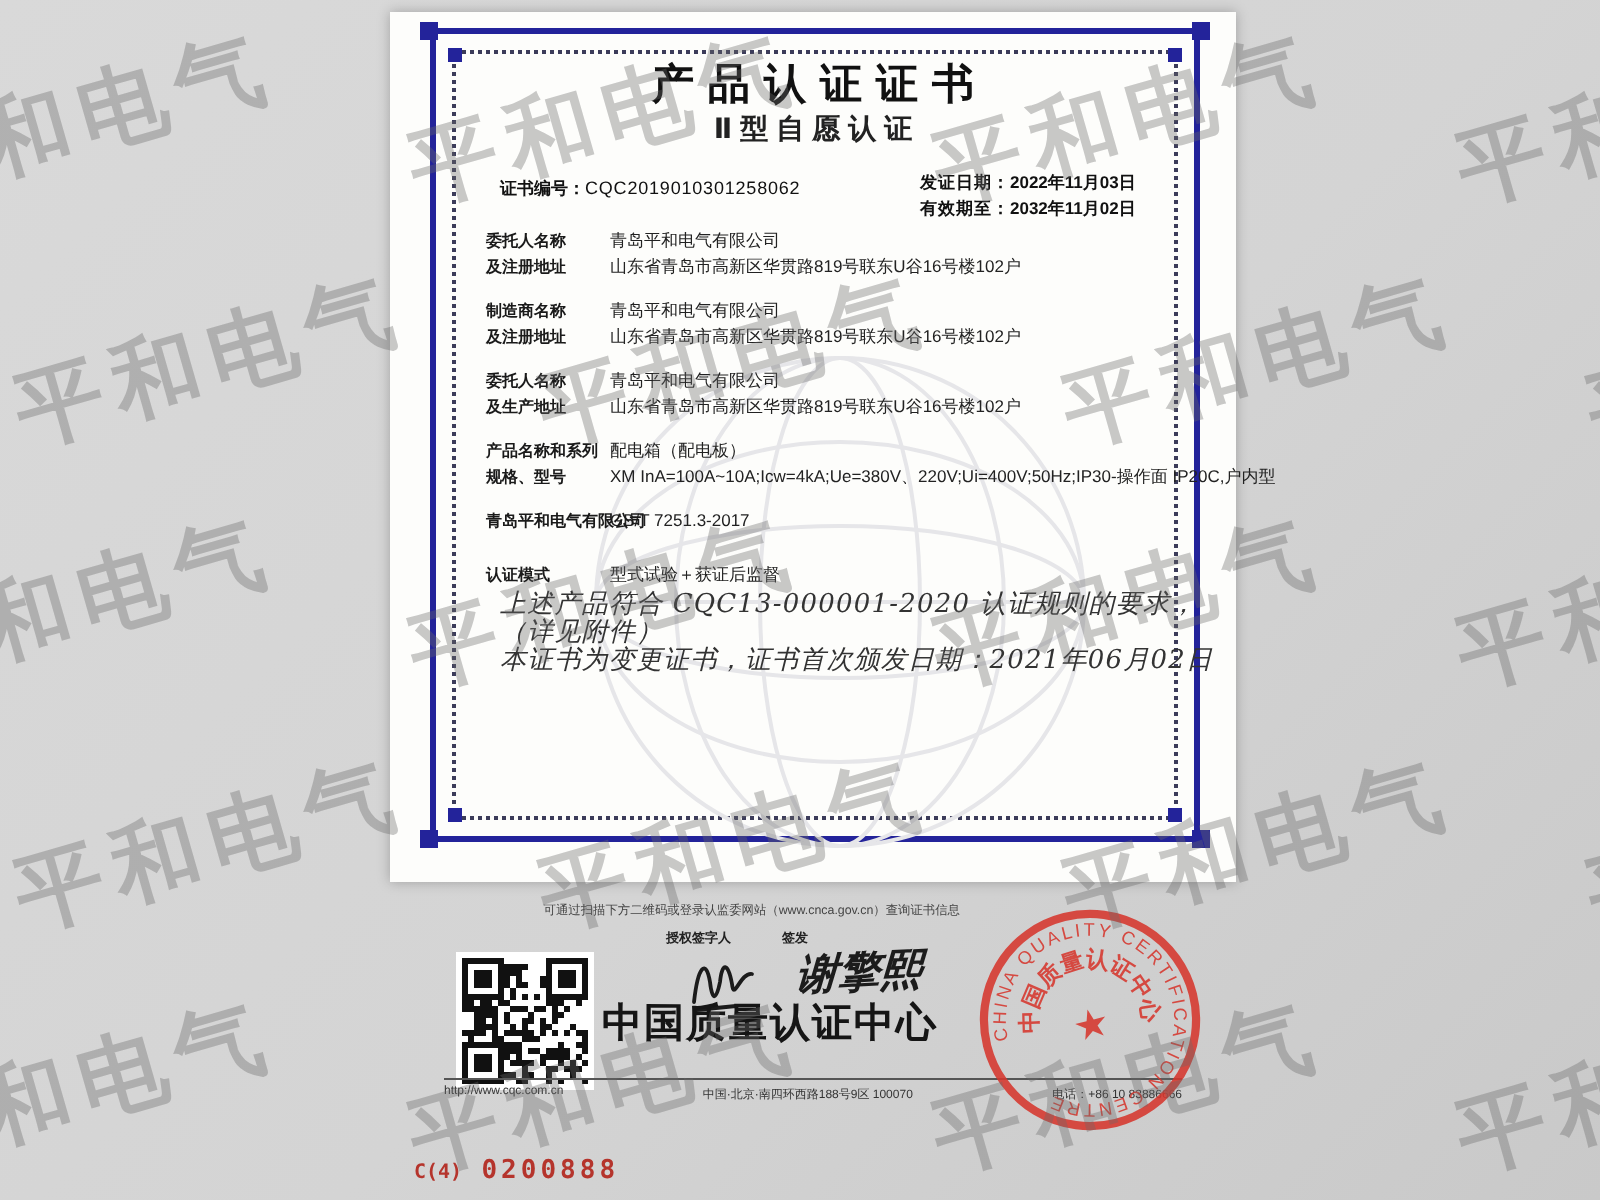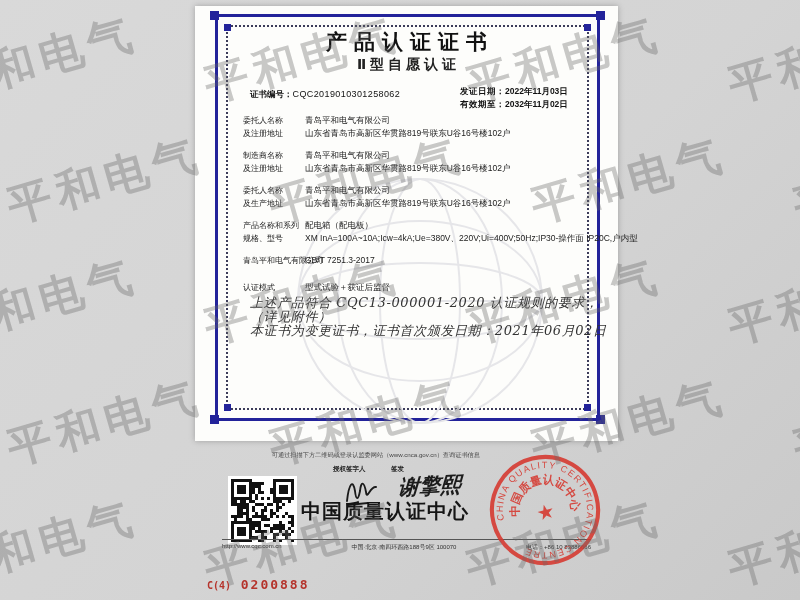--- a/index.html
+++ b/index.html
@@ -15,21 +15,21 @@
   .subtitle{position:absolute;left:0;right:0;top:50px;text-align:center;font-size:14px;font-weight:bold;color:#222;letter-spacing:4px;text-indent:4px;}
   .certno{position:absolute;left:55px;top:83px;font-size:8.5px;color:#111;}
   .certno .lab{font-weight:bold;}
   .certno .val{font-size:9px;letter-spacing:.4px;}
   .dates{position:absolute;left:265px;top:79px;font-size:8.5px;color:#111;line-height:13px;}
   .dates .lab{font-weight:bold;letter-spacing:.5px;}
   .dates .val{font-weight:bold;}
   .fields{position:absolute;left:48px;top:108px;right:26px;}
   .field-row{position:relative;margin-bottom:9px;min-height:13px;}
   .field-row.single{margin-bottom:14px;}
-  .f-label{font-size:8px;font-weight:normal;color:#1a1a1a;line-height:13px;white-space:nowrap;}
+  .f-label{font-size:8px;font-weight:bold;color:#1a1a1a;line-height:13px;white-space:nowrap;}
   .f-labels{position:absolute;left:0;top:0;}
   .f-values{margin-left:62px;}
   .f-value{font-size:8.5px;color:#222;line-height:13px;white-space:nowrap;}
   .notes{position:absolute;left:55px;top:290px;font-family:"DejaVu Serif","Liberation Serif",serif;font-style:italic;font-size:13px;color:#333;line-height:14px;letter-spacing:.6px;}
   .query-note{position:absolute;right:138px;top:445px;font-size:6.2px;color:#444;}
   .qr{position:absolute;left:33px;top:470px;}
   .sig-label{position:absolute;font-size:6.5px;font-weight:bold;color:#222;}
   .sig1{position:absolute;left:148px;top:468px;}
   .sig2{position:absolute;left:203px;top:466px;font-family:"DejaVu Serif","Liberation Serif",serif;font-size:21px;font-weight:bold;font-style:italic;color:#1c1c1c;transform:rotate(-3deg) skewX(-6deg);}
   .org{position:absolute;left:100px;top:492px;display:flex;align-items:center;}

